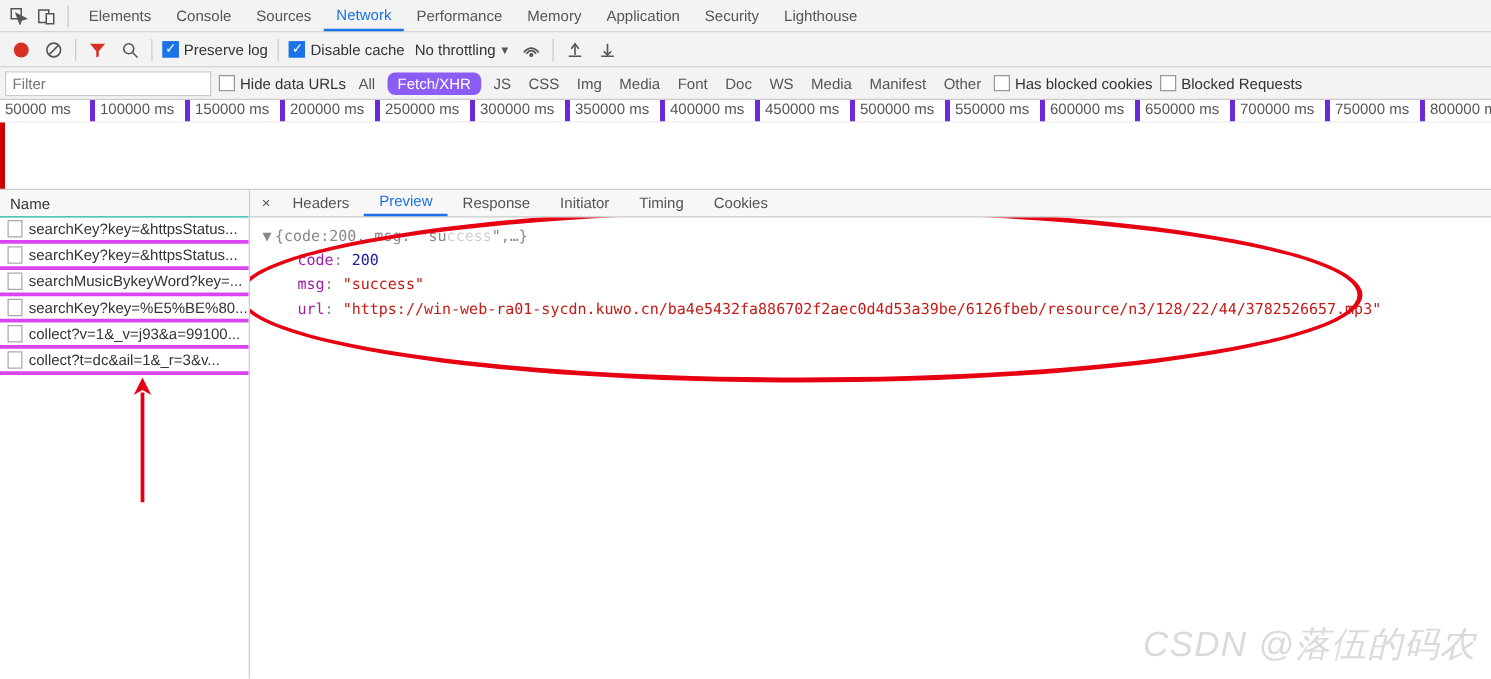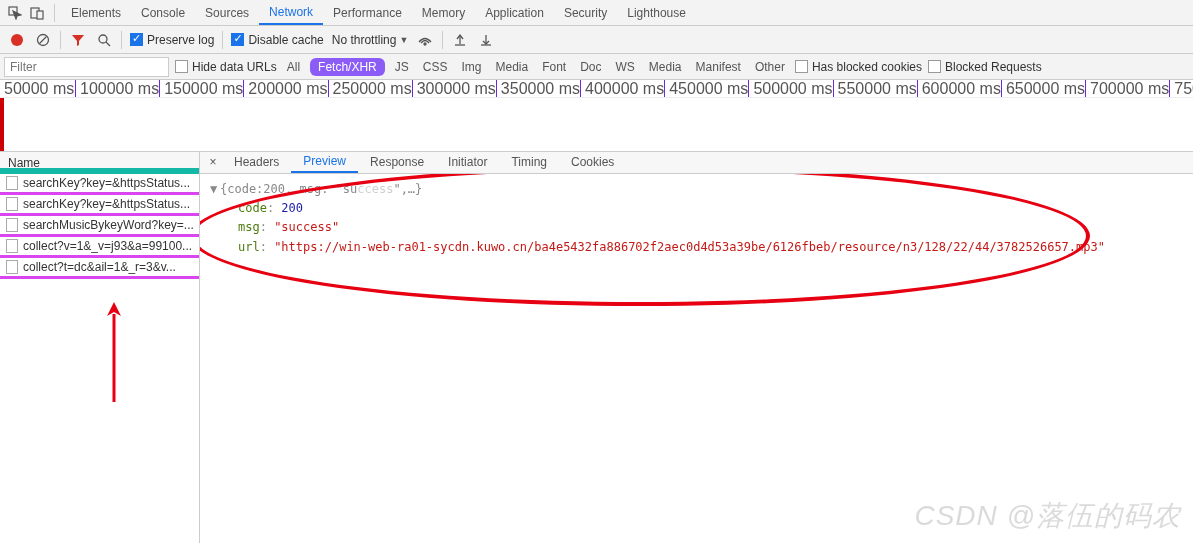--- a/index.html
+++ b/index.html
@@ -158,44 +158,44 @@
       position: relative;
       overflow: hidden;
     }
     .ruler {
       height: 18px;
       display: flex;
       border-bottom: 1px solid #eee;
     }
     .ruler-tick {
       flex: 0 0 76px;
-      font-size: 16px;
-      color: #555;
-      border-right: 1px solid #6d28d9;
+      font-size: 12px;
+      color: #555;
+      border-right: 4px solid #6d28d9;
       padding-left: 4px;
       white-space: nowrap;
     }
     .timeline-body {
       height: 54px;
       position: relative;
     }
     
     .main-area {
       display: flex;
       height: calc(100% - 26px - 28px - 26px - 72px);
       position: relative;
     }
     .name-col {
       width: 200px;
       border-right: 1px solid #ccc;
       overflow: hidden;
     }
     .name-header {
       height: 22px;
-      border-bottom: 6px solid #14b8a6;
+      border-bottom: 1px solid #14b8a6;
       padding: 4px 8px;
       font-size: 12px;
       color: #333;
       background: #f7f7f7;
     }
     .name-row {
       height: 21px;
       display: flex;
       align-items: center;
       padding: 0 6px;
@@ -263,21 +263,21 @@
       white-space: nowrap;
       display: flex;
       align-items: flex-start;
     }
     .arrow {
       color: #888;
       width: 10px;
       display: inline-block;
     }
     .gray { color: #888; }
-    .key { color: #4d7c0f; }
+    .key { color: #a21caf; }
     .num { color: #1a1aa6; }
     .str { color: #c41a16; }
     .indent1 { padding-left: 28px; }
     
     .red-ellipse {
       position: absolute;
       border: 4px solid #e60012;
       border-radius: 50%;
       pointer-events: none;
     }
@@ -444,20 +444,24 @@
           <span class="file-icon"></span>
           <span>searchKey?key=&amp;httpsStatus...</span>
         </div>
         <div class="name-row">
           <span class="file-icon"></span>
           <span>searchKey?key=&amp;httpsStatus...</span>
         </div>
         <div class="name-row">
           <span class="file-icon"></span>
           <span>searchMusicBykeyWord?key=...</span>
+        </div>
+        <div class="name-row">
+          <span class="file-icon"></span>
+          <span>searchKey?key=%E5%BE%80...</span>
         </div>
         <div class="name-row">
           <span class="file-icon"></span>
           <span>collect?v=1&amp;_v=j93&amp;a=99100...</span>
         </div>
         <div class="name-row">
           <span class="file-icon"></span>
           <span>collect?t=dc&amp;ail=1&amp;_r=3&amp;v...</span>
         </div>
       </div>

